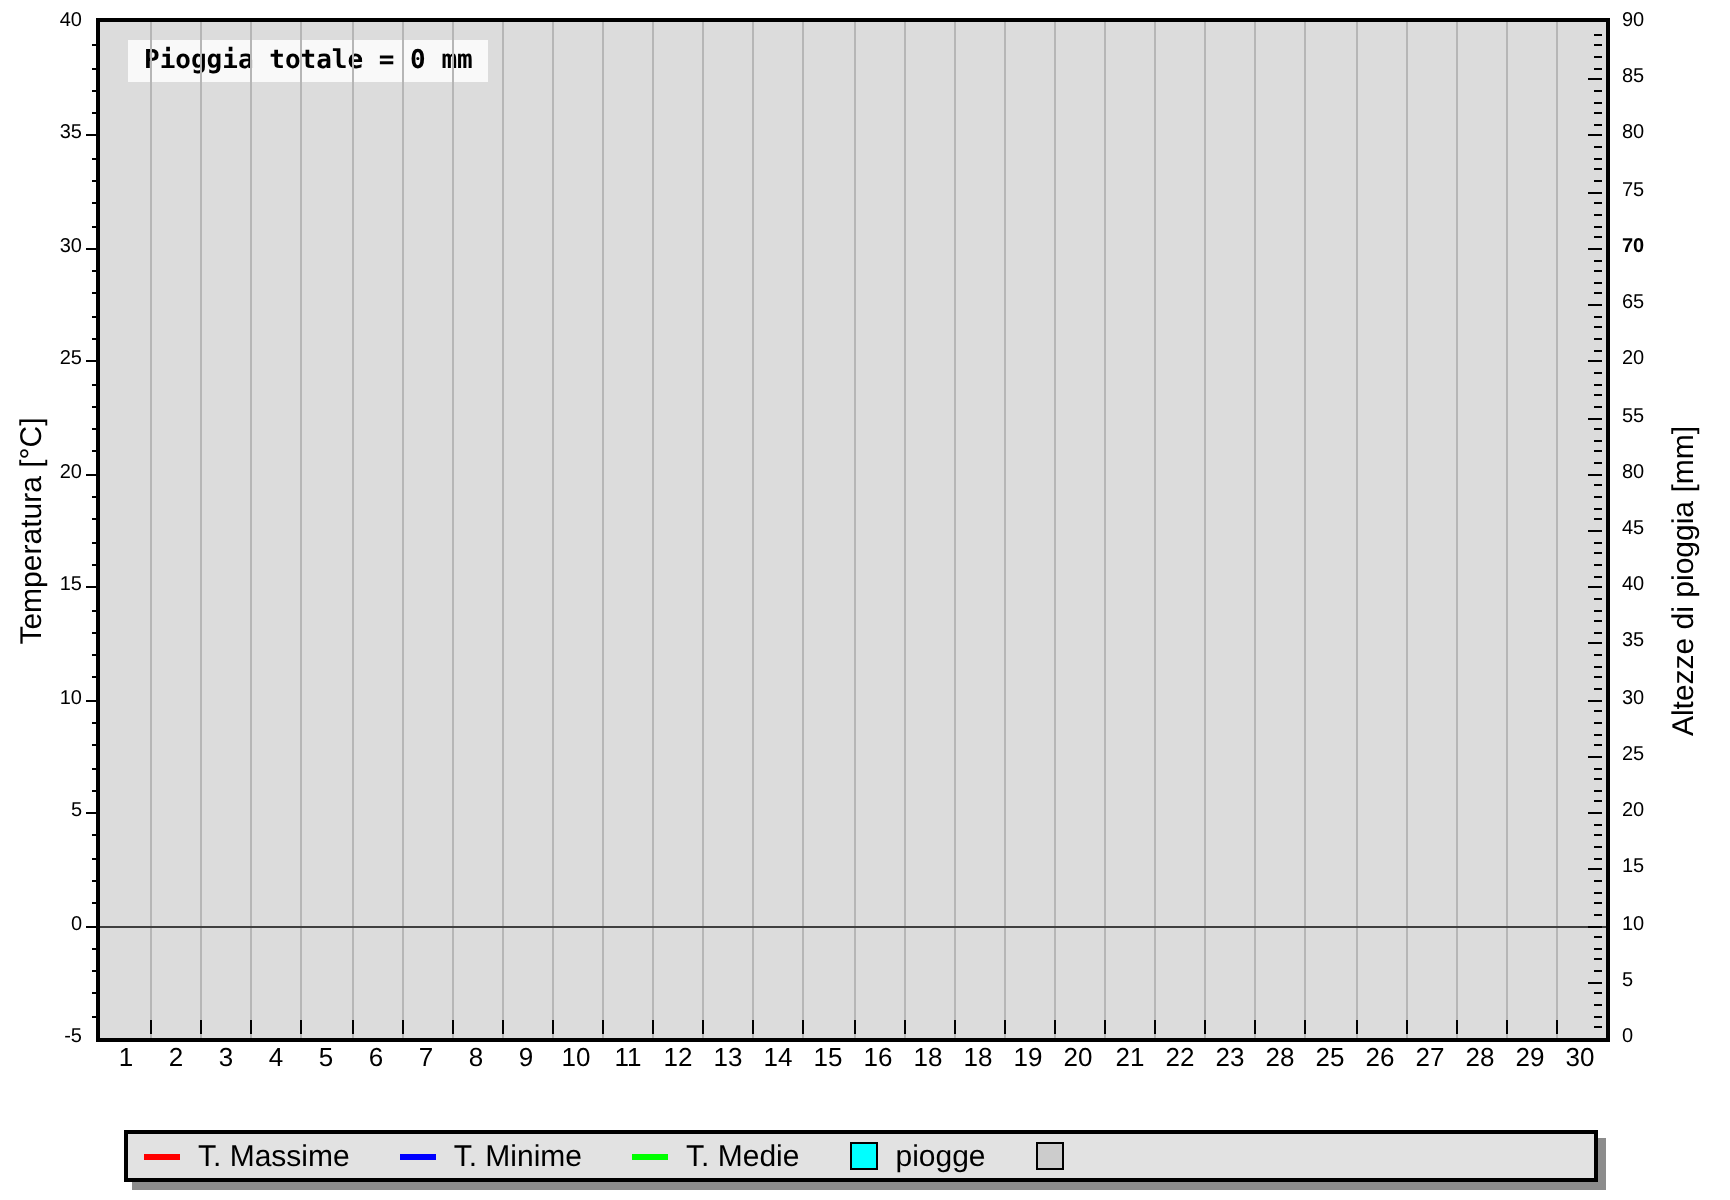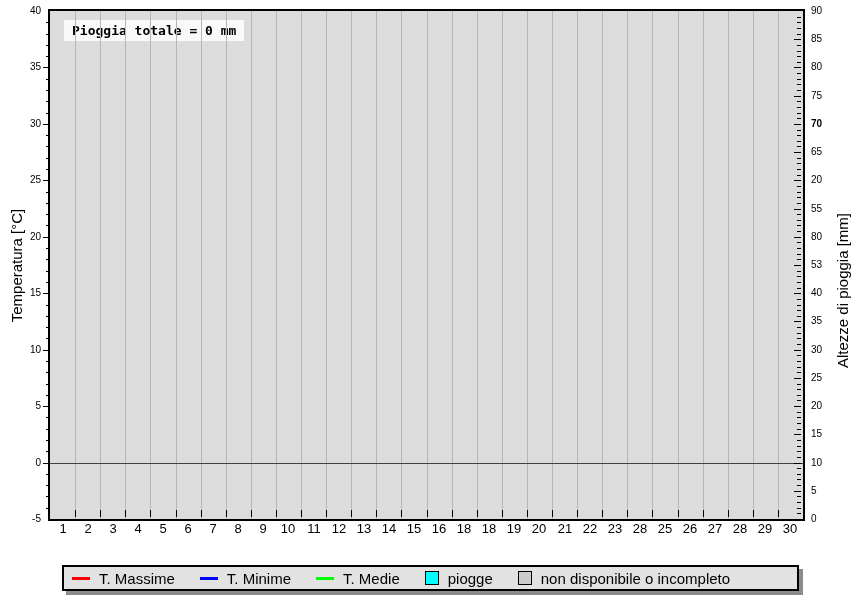--- a/index.html
+++ b/index.html
@@ -245,21 +245,21 @@
       <div class="ylab left" style="top: 3px;">40</div>
       <div class="ylab right" style="top: 511px;">0</div>
       <div class="ylab right" style="top: 483px;">5</div>
       <div class="ylab right" style="top: 455px;">10</div>
       <div class="ylab right" style="top: 426px;">15</div>
       <div class="ylab right" style="top: 398px;">20</div>
       <div class="ylab right" style="top: 370px;">25</div>
       <div class="ylab right" style="top: 342px;">30</div>
       <div class="ylab right" style="top: 313px;">35</div>
       <div class="ylab right" style="top: 285px;">40</div>
-      <div class="ylab right" style="top: 257px;">53</div>
+      <div class="ylab right" style="top: 257px;">45</div>
       <div class="ylab right" style="top: 229px;">80</div>
       <div class="ylab right" style="top: 201px;">55</div>
       <div class="ylab right" style="top: 172px;">20</div>
       <div class="ylab right" style="top: 144px;">65</div>
       <div class="ylab right" style="top: 116px; font-weight: bold;">70</div>
       <div class="ylab right" style="top: 88px;">75</div>
       <div class="ylab right" style="top: 59px;">80</div>
       <div class="ylab right" style="top: 31px;">85</div>
       <div class="ylab right" style="top: 3px;">90</div>
       <div class="xlab" style="left: 50px;">1</div>
@@ -306,17 +306,16 @@
       <div class="legend-item">
         <div class="swatch-line" style="background: rgb(0, 255, 0);"></div>
         <span>T. Medie</span>
       </div>
       <div class="legend-item">
         <div class="swatch-box" style="background: rgb(0, 255, 255);"></div>
         <span>piogge</span>
       </div>
       <div class="legend-item">
         <div class="swatch-box" style="background: rgb(204, 204, 204);"></div>
-        <span>non disponibile o incompleto</span>
       </div>
     </div>
 
 </div>
 
 </body></html>

